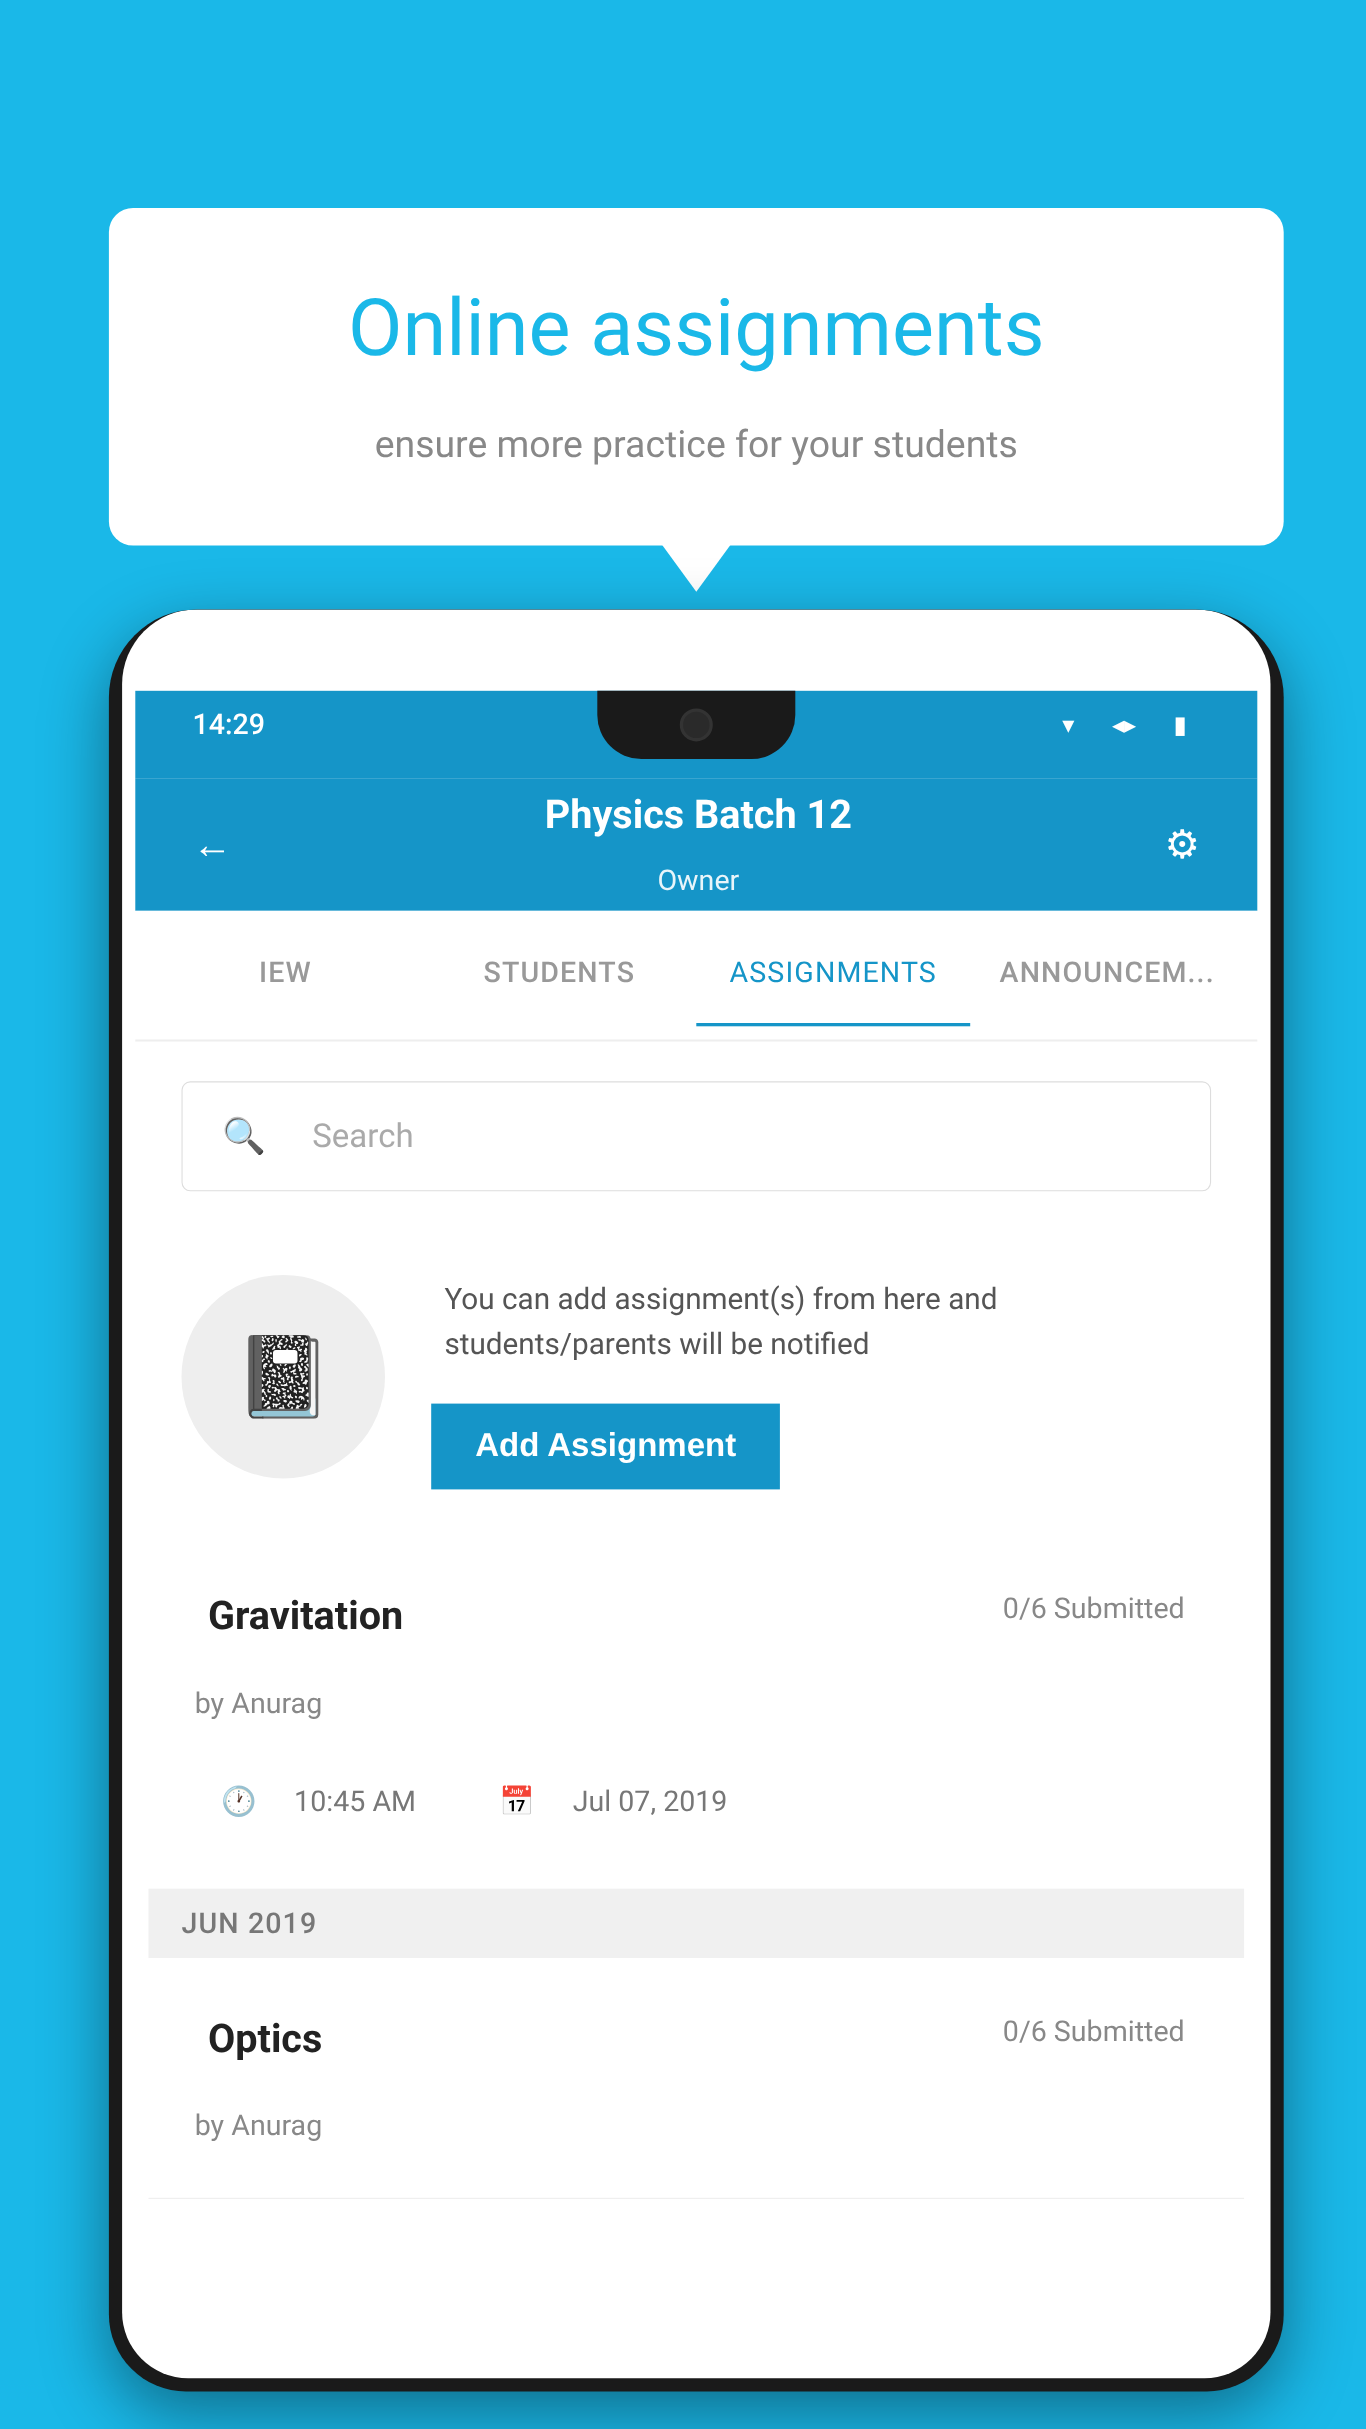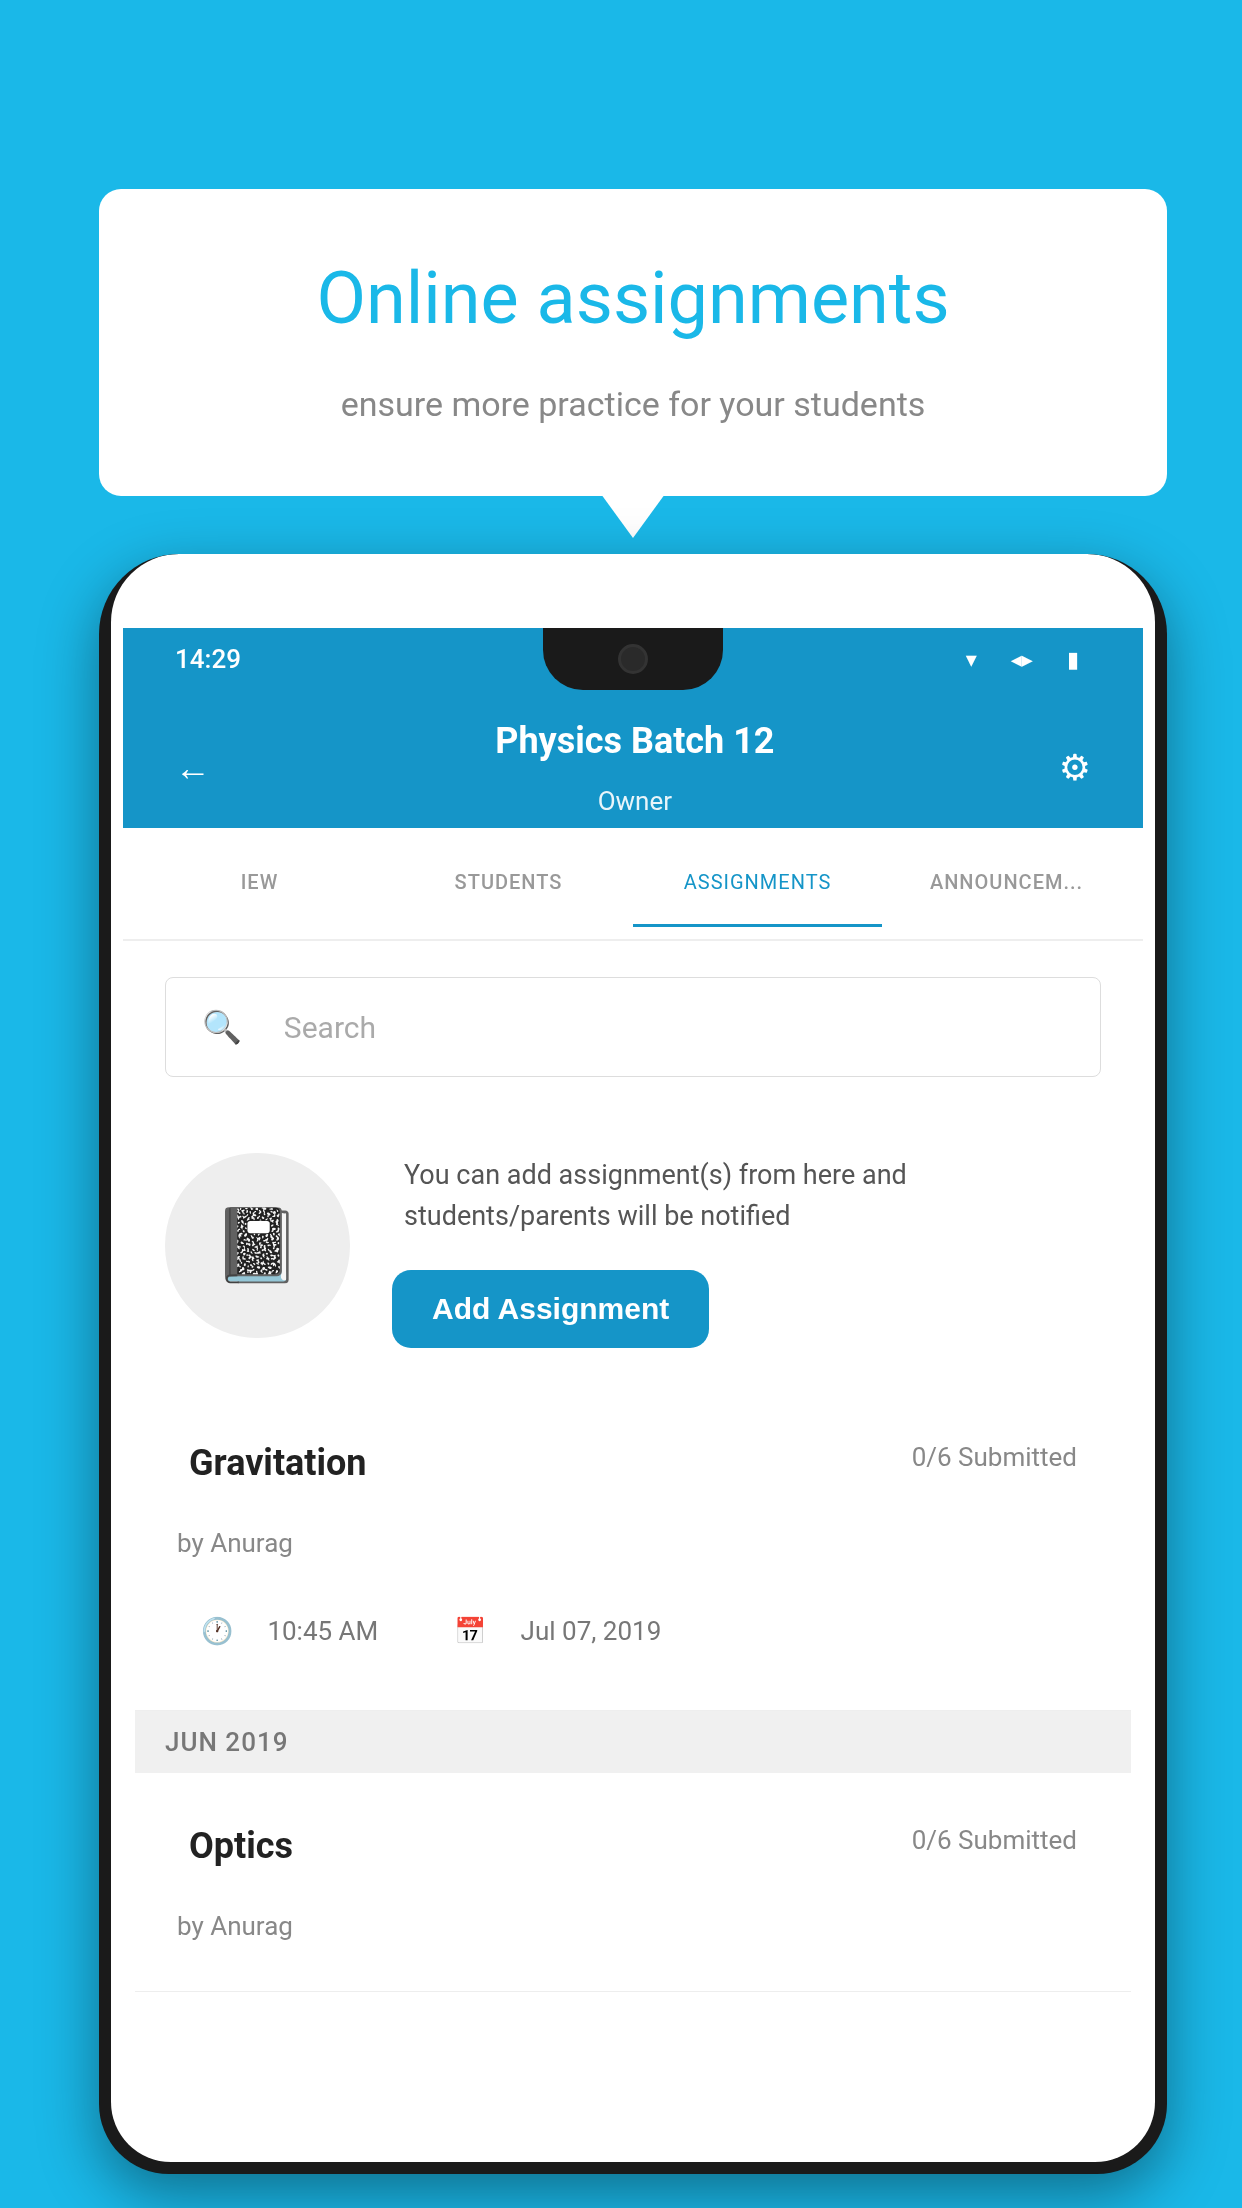--- a/index.html
+++ b/index.html
@@ -171,21 +171,21 @@
       background: white;
       display: flex;
       border-bottom: 2px solid #eee;
       overflow: hidden;
     }
 
     .tab {
       flex: 1;
       padding: 30px 0;
       text-align: center;
-      font-size: 20px;
+      font-size: 26px;
       font-weight: 500;
       color: #999;
       letter-spacing: 1px;
       cursor: pointer;
       white-space: nowrap;
       overflow: hidden;
     }
 
     .tab.active {
       color: #1595c8;
@@ -256,21 +256,21 @@
       font-size: 27px;
       color: #555;
       line-height: 1.5;
       margin-bottom: 22px;
     }
 
     .add-assignment-btn {
       background: #1595c8;
       color: white;
       border: none;
-      border-radius: 19px;
+      border-radius: 0;
       padding: 22px 40px;
       font-size: 30px;
       font-weight: 600;
       cursor: pointer;
     }
 
     
     .section-header {
       background: #f0f0f0;
       padding: 16px 30px;

